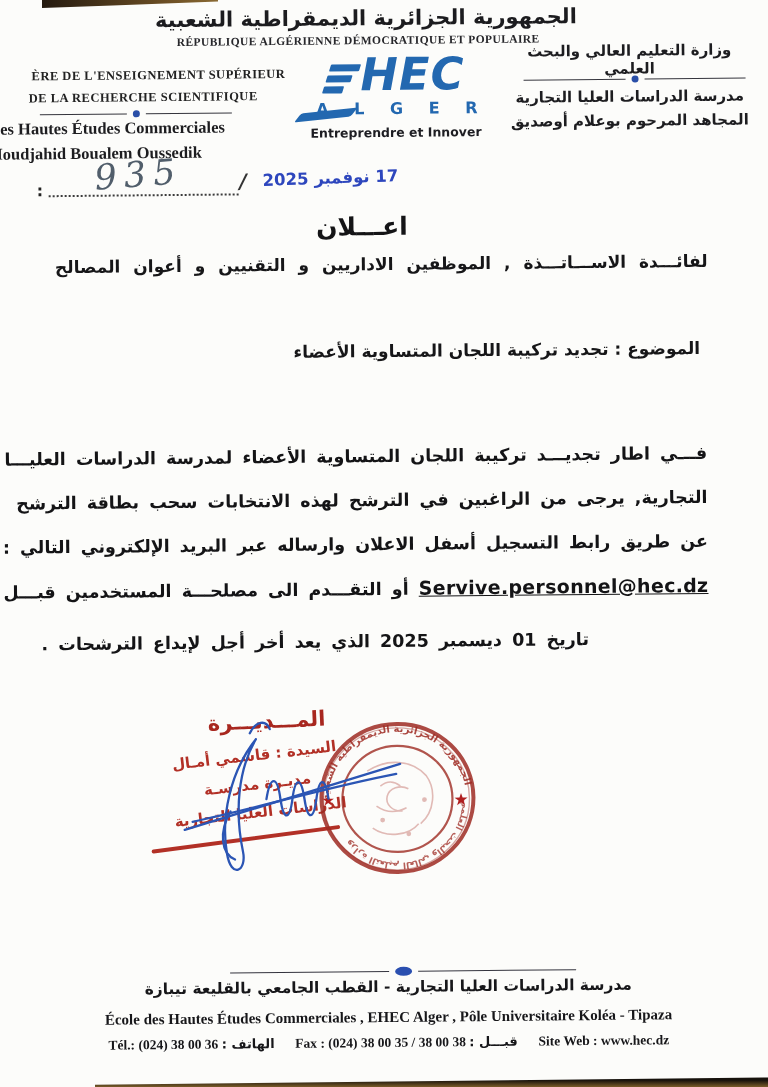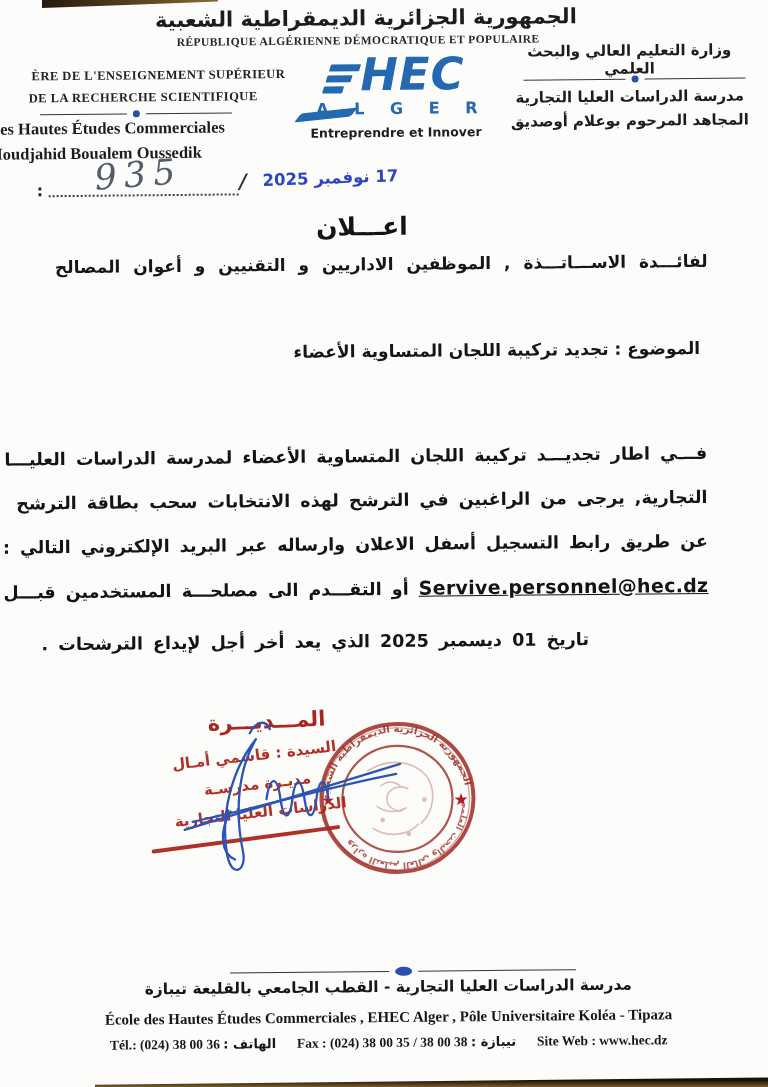--- a/index.html
+++ b/index.html
@@ -210,19 +210,19 @@
       <span class="foot-dot"></span>
       <span class="seg"></span>
     </div>
     <div class="abs foot-ar">مدرسة الدراسات العليا التجارية - القطب الجامعي بالقليعة تيبازة</div>
     <div class="abs foot-fr serif">École des Hautes Études Commerciales , EHEC Alger , Pôle Universitaire Koléa - Tipaza</div>
     <div class="abs foot-contact serif">
       <span>Tél.: (024) 38 00 36</span>
       <span class="seg-ar">الهاتف :</span>
       <span class="gap"></span>
       <span>Fax : (024) 38 00 35 / 38 00 38</span>
-      <span class="seg-ar">تيبازة :</span>
+      <span class="seg-ar">قبـــل :</span>
       <span class="gap"></span>
       <span>Site Web : www.hec.dz</span>
     </div>
 
   </div>
 </div>
 
 </body></html>

